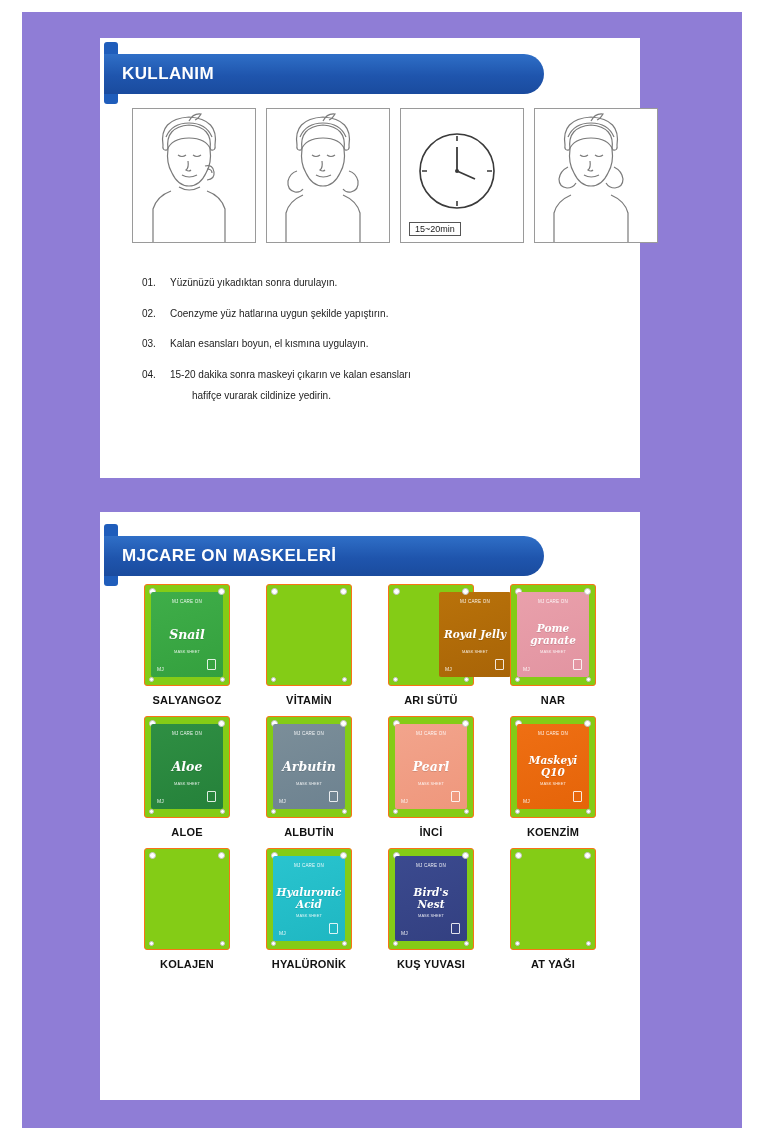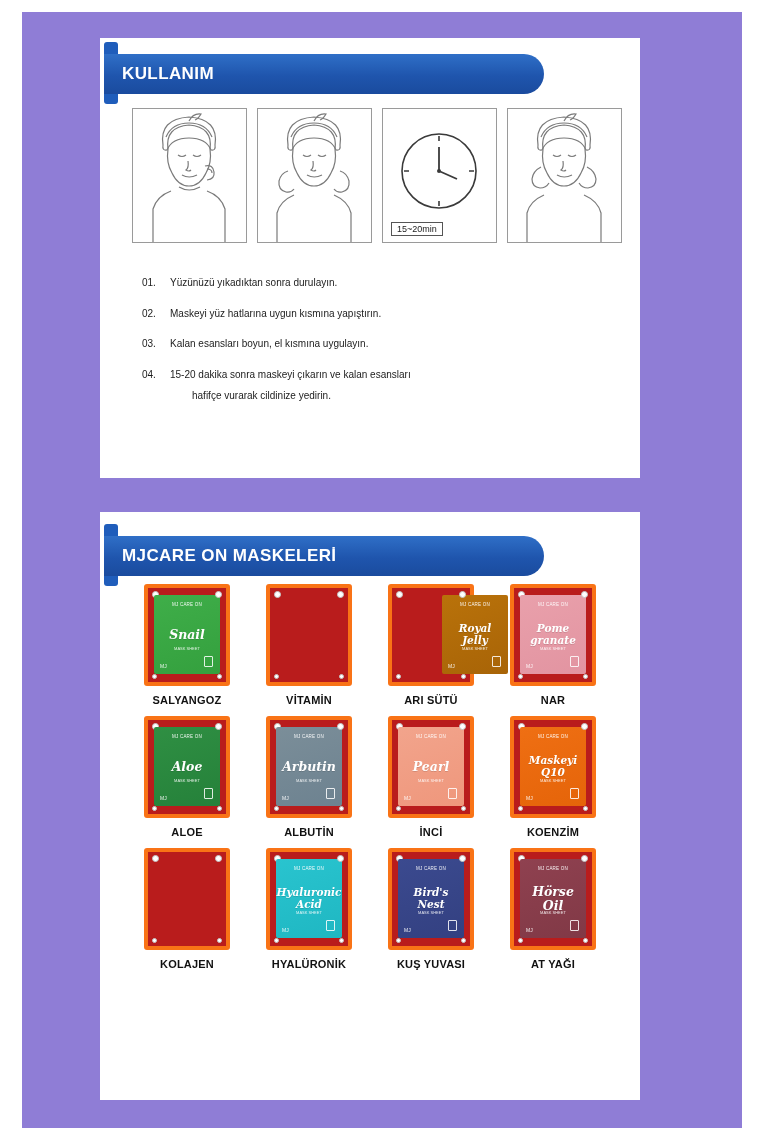--- a/index.html
+++ b/index.html
@@ -69,21 +69,21 @@
   .masks-banner { left: 4px; top: 24px; width: 440px; }
 
   
   .strip {
     position: absolute;
     left: 32px; top: 70px;
     display: flex;
     gap: 10px;
   }
   .strip-cell {
-    width: 115px; height: 135px;
+    width: 124px; height: 135px;
     border: 1px solid #9a9a9a;
     background: #ffffff;
     position: relative;
     overflow: hidden;
   }
   svg { display: block; }
 
   .clock-label {
     position: absolute;
     left: 8px; bottom: 6px;
@@ -118,22 +118,22 @@
     width: 488px;
     display: grid;
     grid-template-columns: repeat(4, 1fr);
     row-gap: 10px;
   }
   .mask-cell {
     display: flex; flex-direction: column; align-items: center;
   }
   .sachet {
     width: 86px; height: 102px;
-    background: #b91c1c;
-    border: 4px solid #f97316;
+    background: #84cc16;
+    border: 1px solid #f97316;
     border-radius: 3px;
     padding: 7px 6px 8px 6px;
     position: relative;
   }
   .sachet:before, .sachet:after {
     content: "";
     position: absolute; top: 3px;
     width: 5px; height: 5px;
     border: 1px solid #c3c3c3; border-radius: 50%;
     background: #fff;
@@ -286,21 +286,21 @@
       </div>
     </div>
 
     <div class="steps">
       <div class="step">
         <span class="step-num">01.</span>
         <span class="step-text">Yüzünüzü yıkadıktan sonra durulayın.</span>
       </div>
       <div class="step">
         <span class="step-num">02.</span>
-        <span class="step-text">Maskeyi yüz hatlarına uygun kısmına yapıştırın.</span>
+        <span class="step-text">Coenzyme yüz hatlarına uygun şekilde yapıştırın.</span>
       </div>
       <div class="step">
         <span class="step-num">03.</span>
         <span class="step-text">Kalan esansları boyun, el kısmına uygulayın.</span>
       </div>
       <div class="step">
         <span class="step-num">04.</span>
         <span class="step-text">
           <span>15-20 dakika sonra maskeyi çıkarın ve kalan esansları</span>
           <span class="cont">hafifçe vurarak cildinize yedirin.</span>
@@ -452,27 +452,20 @@
               <div class="corner-mark"></div>
               <div class="logo-mark">MJ</div>
             </div>
             <div class="sachet-bot-l"></div>
             <div class="sachet-bot-r"></div>
           </div>
           <div class="mask-label">KUŞ YUVASI</div>
         </div>
         <div class="mask-cell">
           <div class="sachet">
-            <div class="inner" style="background: linear-gradient(160deg, rgb(143, 65, 80) 0%, rgb(129, 57, 70) 100%);">
-              <div class="tiny-top">MJ CARE ON</div>
-              <div class="brand">Hörse Oil</div>
-              <div class="tiny-bot">MASK SHEET</div>
-              <div class="corner-mark"></div>
-              <div class="logo-mark">MJ</div>
-            </div>
             <div class="sachet-bot-l"></div>
             <div class="sachet-bot-r"></div>
           </div>
           <div class="mask-label">AT YAĞI</div>
         </div>
       </div>
   </div>
 </div>
 
 </body></html>

